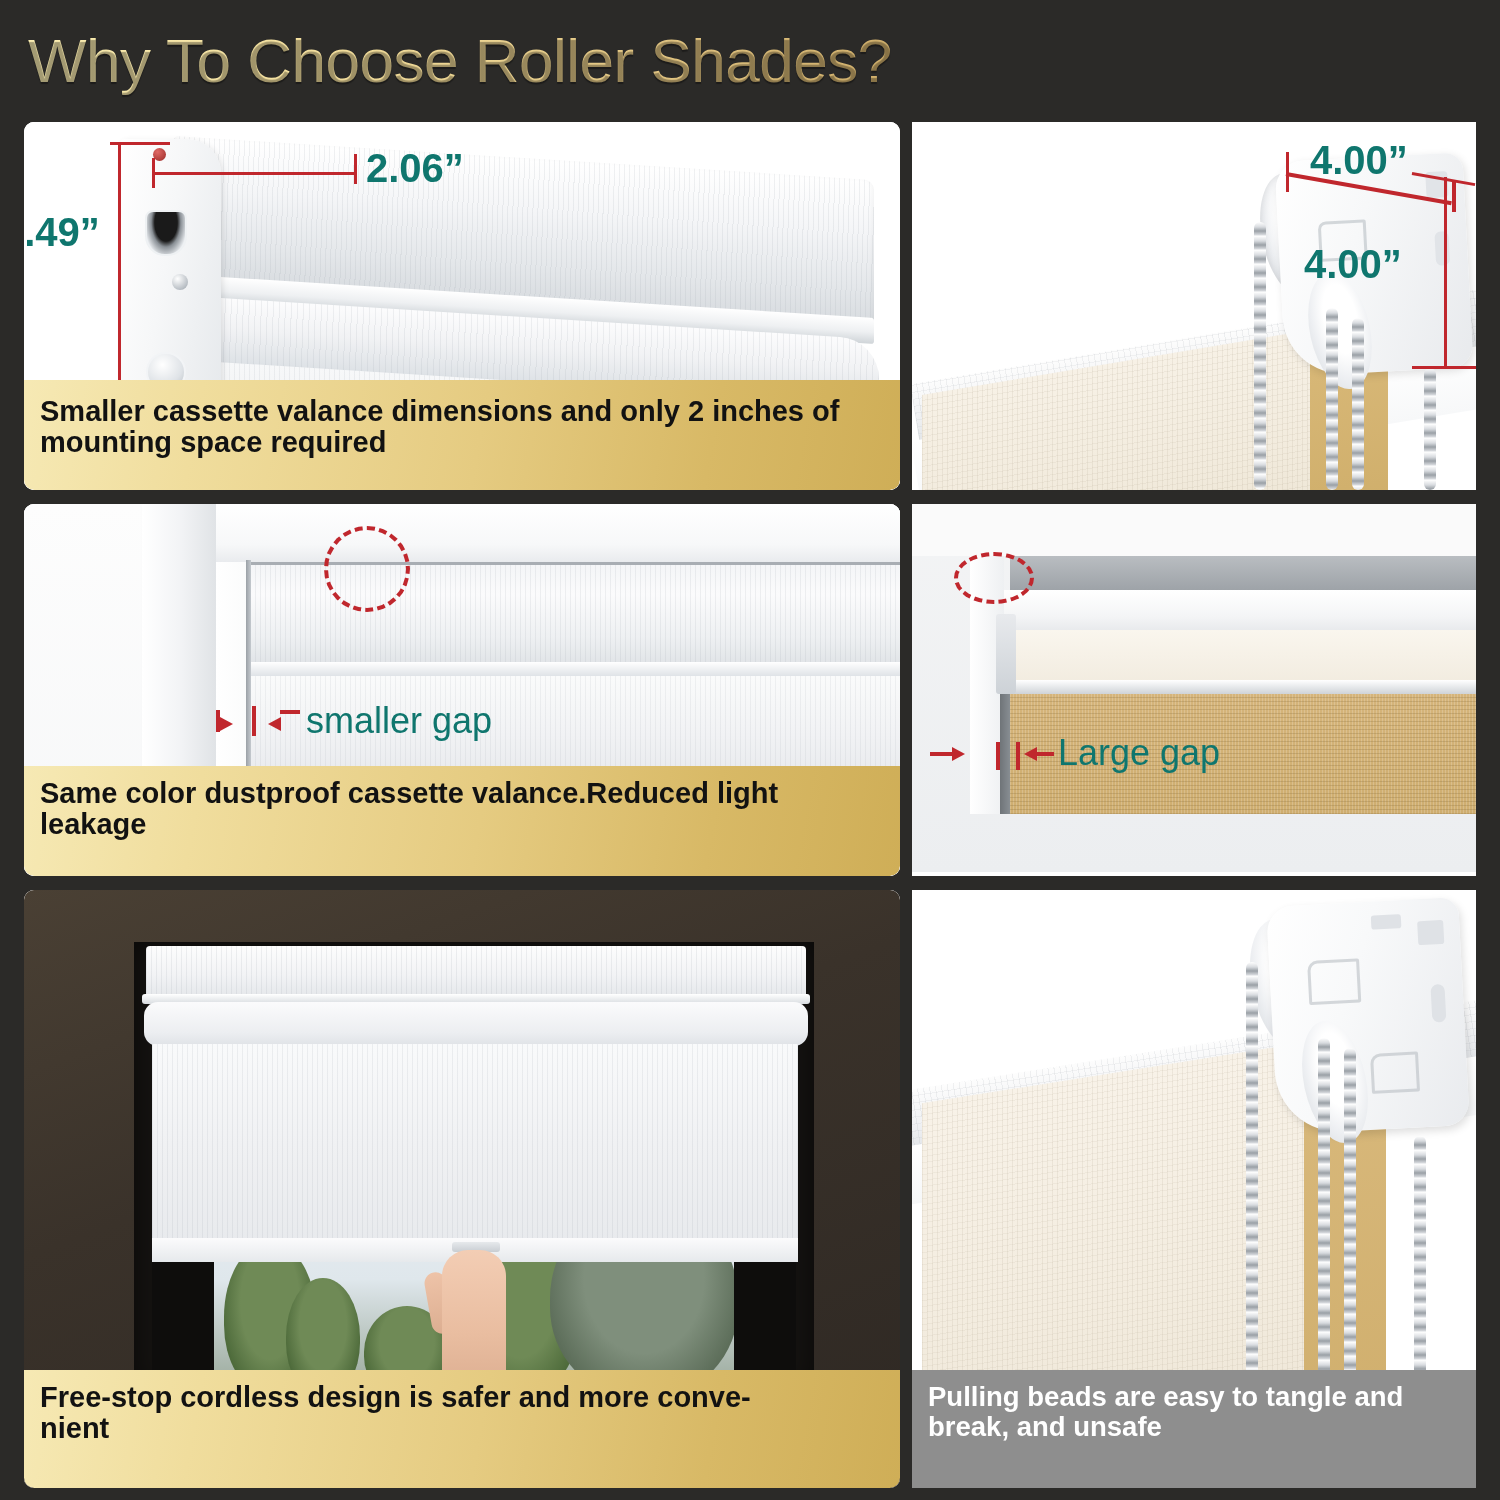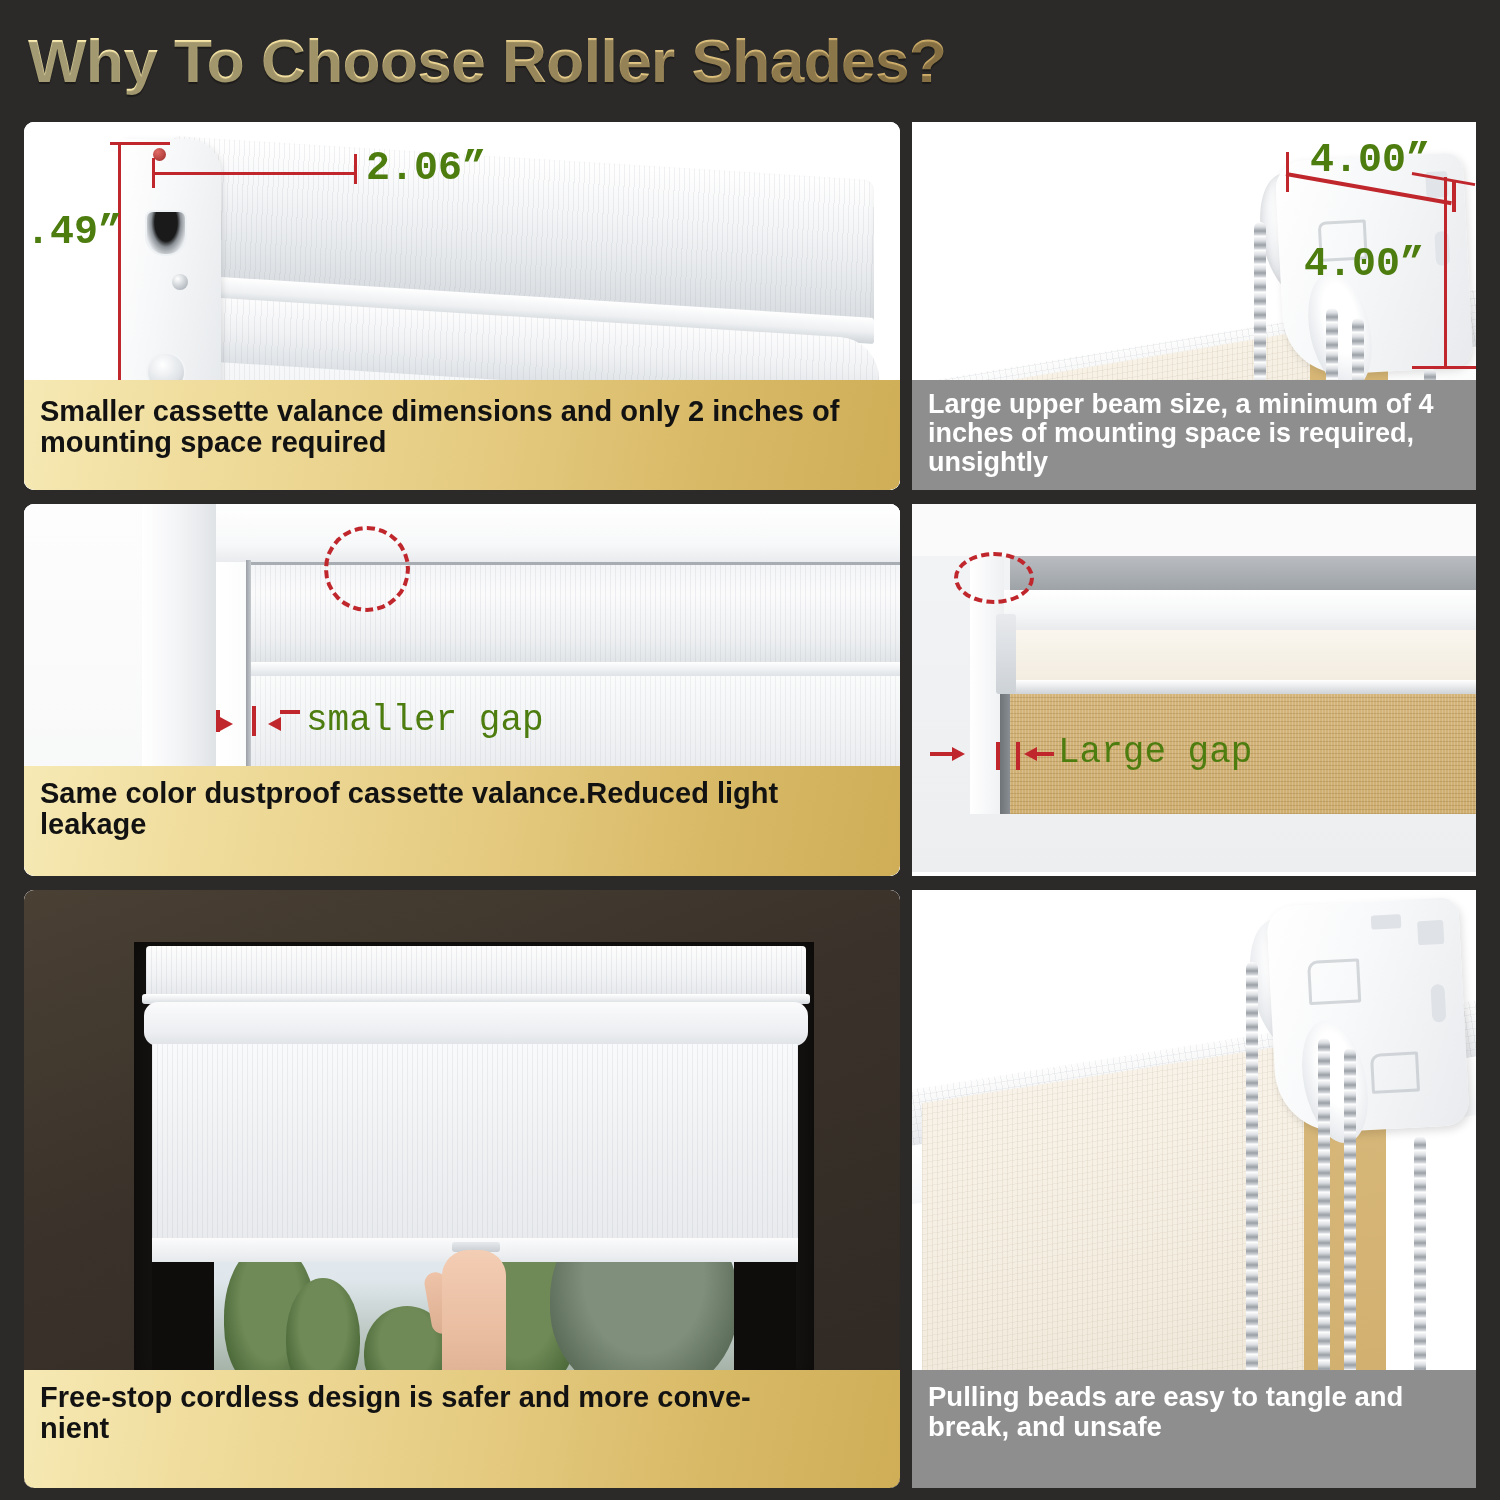--- a/index.html
+++ b/index.html
@@ -20,21 +20,21 @@
   }
 
   
   #title {
     position: absolute;
     left: 28px;
     top: 22px;
     width: 1100px;
     height: 78px;
     font-size: 62px;
-    font-weight: bold;
+    font-weight: normal;
     line-height: 78px;
     letter-spacing: -0.5px;
     white-space: nowrap;
     background: linear-gradient(95deg, #fbeeb2 0%, #f6e2a0 26%, #e2c582 58%, #c9a661 88%, #bb9752 100%);
     -webkit-background-clip: text;
     background-clip: text;
     color: transparent;
     -webkit-text-fill-color: transparent;
     text-shadow: 0 2px 1px rgba(0,0,0,0.35);
   }
@@ -180,23 +180,23 @@
   .p1-pin {
     position:absolute; left:129px; top:26px;
     width:13px; height:13px; border-radius:50%;
     background: radial-gradient(circle at 35% 30%, #e06a66, #9a2a27);
   }
 
   
   .dimline { position:absolute; background:#c0272d; }
   .dimtext {
     position:absolute;
-    color:#4d7c0f;
+    color:#0f766e;
     font-weight:bold;
-    font-family:Liberation Mono, monospace;
+    font-family:Liberation Sans, sans-serif;
     white-space:nowrap;
   }
   .arrow-l, .arrow-r {
     position:absolute;
     width:0;height:0;
     border-top:7px solid transparent;
     border-bottom:7px solid transparent;
   }
   .arrow-l { border-right:13px solid #c0272d; }
   .arrow-r { border-left:13px solid #c0272d; }
@@ -578,21 +578,20 @@
       <div class="dimline" style="left:374px; top:50px; width:168px; height:4px; transform:rotate(10deg); transform-origin:left center;"></div>
       <div class="dimline" style="left:540px; top:58px; width:4px; height:32px;"></div>
       <div class="dimtext" style="left:398px; top:16px; font-size:40px;">4.00”</div>
 
       <div class="dimline" style="left:500px; top:50px; width:64px; height:3px; transform:rotate(10deg); transform-origin:left center;"></div>
       <div class="dimline" style="left:532px; top:55px; width:3px; height:190px;"></div>
       <div class="dimline" style="left:500px; top:244px; width:64px; height:3px;"></div>
       <div class="dimtext" style="left:392px; top:120px; font-size:40px;">4.00”</div>
     </div>
 
-    <div class="caption gray cap-r1">Large upper beam size, a minimum of 4 inches of mounting space is required, unsightly</div>
   </div>
 
   <div class="panel left row2">
     <div class="photo" style="height:372px;">
       <div class="p3-wall"></div>
       <div class="p3-frame-v"></div>
       <div class="p3-frame-in"></div>
       <div class="p3-header"></div>
       <div class="p3-valance"></div>
       <div class="p3-bar"></div>

